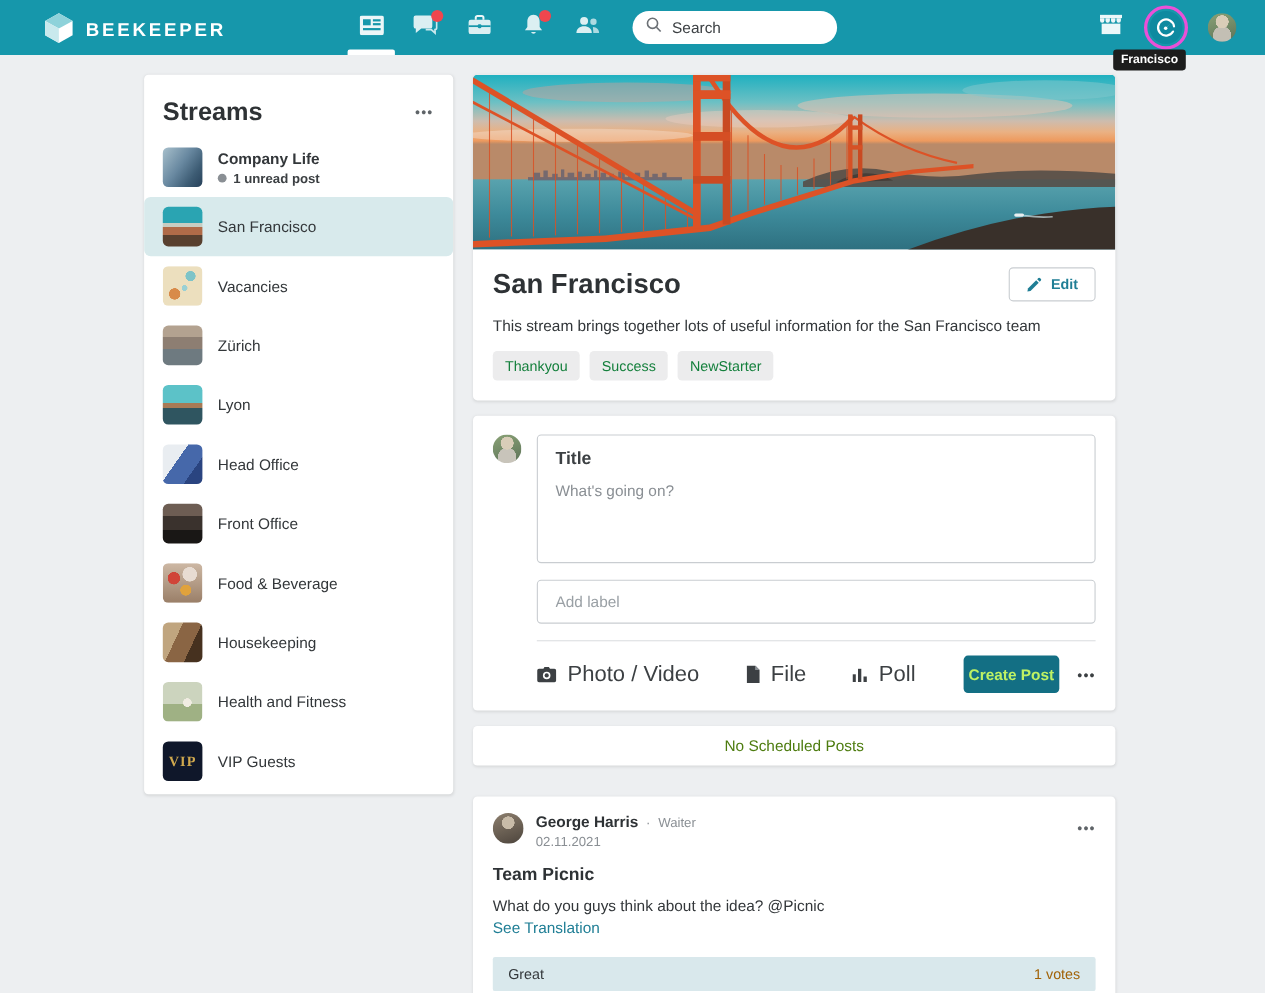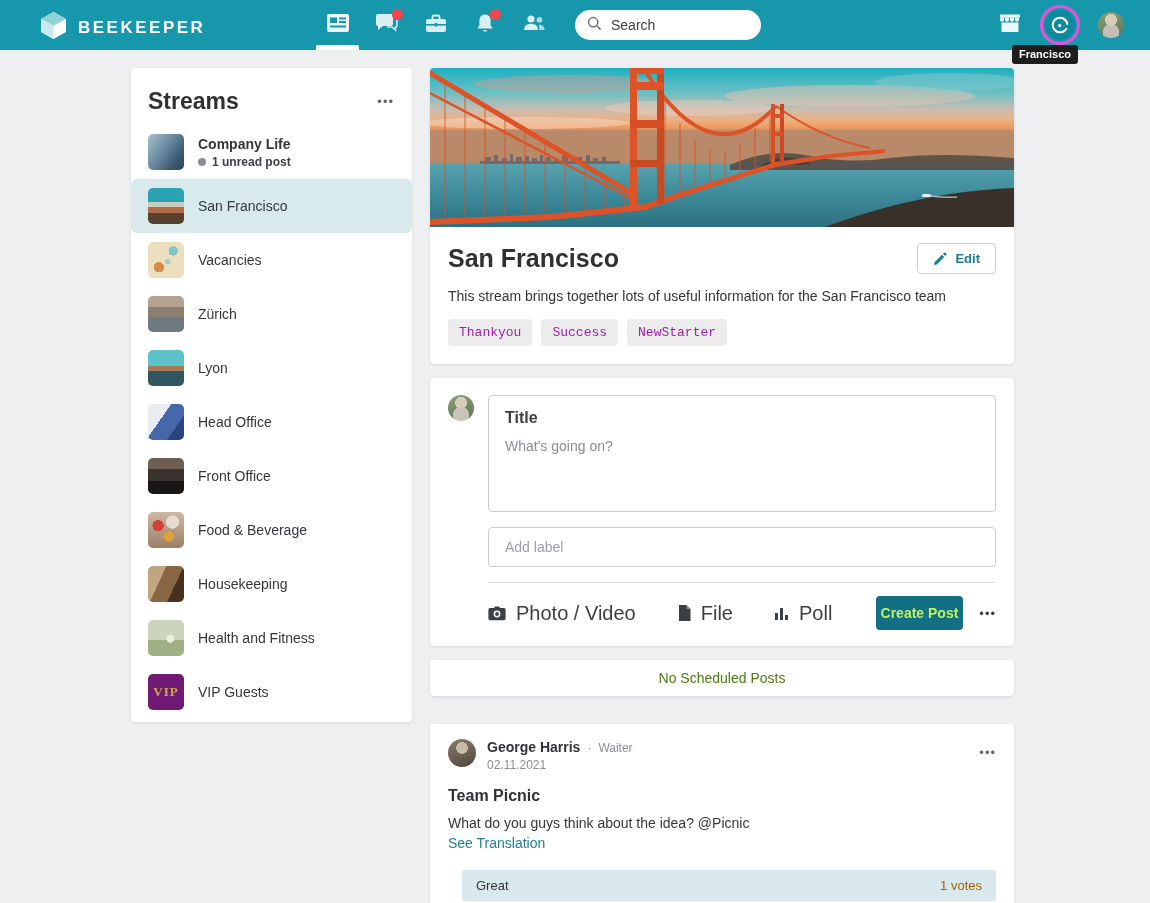--- a/index.html
+++ b/index.html
@@ -94,41 +94,41 @@
   .th-company { background:linear-gradient(125deg,#a8c0cc 0%,#6888a0 45%,#3d5c74 75%,#27415a 100%); }
   .th-sf { background:linear-gradient(180deg,#2aa4b2 0 40%,#c8cdc2 40% 52%,#b06b48 52% 70%,#58402f 70% 100%); }
   .th-vacancies { background:radial-gradient(circle at 30% 70%, #d88b4a 0 14%, rgba(0,0,0,0) 15%),radial-gradient(circle at 70% 25%, #7ec4c8 0 12%, rgba(0,0,0,0) 13%),radial-gradient(circle at 55% 55%, #9ad0d4 0 9%, rgba(0,0,0,0) 10%),#ecdfbe; }
   .th-zurich { background:linear-gradient(180deg,#b3a290 0 30%,#8d7e72 30% 58%,#6e7a80 58% 100%); }
   .th-lyon { background:linear-gradient(180deg,#5cc2c8 0 45%,#a87a56 45% 58%,#2f5560 58% 100%); }
   .th-headoffice { background:linear-gradient(125deg,#e9edf1 0 38%,#4668aa 38% 72%,#2a4480 72% 100%); }
   .th-frontoffice { background:linear-gradient(180deg,#6d5d53 0 30%,#3a322d 30% 65%,#191715 65% 100%); }
   .th-food { background:radial-gradient(circle at 28% 38%, #d04438 0 16%, rgba(0,0,0,0) 17%),radial-gradient(circle at 68% 28%, #e8dcd2 0 18%, rgba(0,0,0,0) 19%),radial-gradient(circle at 58% 68%, #e0a23c 0 15%, rgba(0,0,0,0) 16%),linear-gradient(180deg,#cdb8a4,#9a7f68); }
   .th-housekeeping { background:linear-gradient(115deg,#c0a57f 0 35%,#8a6544 35% 68%,#46311f 68% 100%); }
   .th-health { background:radial-gradient(circle at 62% 52%, #f0ece2 0 13%, rgba(0,0,0,0) 14%),linear-gradient(180deg,#ccd4be 0 55%,#9fb184 55% 100%); }
-  .th-vip { background:#701a75; }
+  .th-vip { background:#0f172a; }
   .th-vip span { color:#cfa84e; font-weight:bold; font-size:13px; letter-spacing:1px; font-family:"Liberation Serif", serif; }
 
   
   .main { position:absolute; left:430px; top:68px; width:584px; display:flex; flex-direction:column; }
   .card { background:#fff; border-radius:4px; box-shadow:0 1px 3px rgba(0,0,0,.1); }
 
   .cover { width:584px; height:159px; border-radius:4px 4px 0 0; overflow:hidden; display:block; }
   .stream-info { padding:16px 18px 18px; }
   .stream-info .title-row { display:flex; align-items:center; justify-content:space-between; }
   .stream-title { font-size:25px; font-weight:bold; color:#2e3235; }
   .edit-btn {
     display:flex; align-items:center; gap:8px; border:1px solid #c9cdd1; border-radius:4px;
     background:#fff; padding:7px 15px; cursor:pointer;
   }
   .edit-btn span { color:#1f7e95; font-size:13px; font-weight:bold; }
   .stream-desc { margin-top:14px; font-size:14px; color:#33373a; }
   .tags { display:flex; gap:9px; margin-top:15px; }
   .tag {
     background:#ececed; border-radius:4px; padding:6px 11px; font-size:13px;
-    color:#a21caf; cursor:pointer;font-family:Liberation Mono, monospace;
+    color:#15803d; cursor:pointer;
   }
 
   
   .composer { margin-top:14px; padding:17px 18px 16px; display:flex; gap:14px; }
   .composer-right { flex:1; }
   .title-box {
     border:1px solid #c9cdd1; border-radius:4px; height:117px; padding:13px 16px; cursor:text;
   }
   .title-box .t-label { font-size:16px; font-weight:bold; color:#3c4043; }
   .title-box .t-ph { font-size:14px; color:#8a8f94; margin-top:11px; }
@@ -171,21 +171,21 @@
   .post-meta { margin-left:11px; flex:1; }
   .post-author-row { display:flex; align-items:baseline; gap:7px; }
   .post-author { font-size:14px; font-weight:bold; color:#2e3235; cursor:pointer; }
   .post-sep { color:#8a8f94; font-size:12px; }
   .post-role { color:#8a8f94; font-size:12px; }
   .post-date { color:#8a8f94; font-size:12px; margin-top:3px; }
   .post-more { color:#5f6468; font-size:13px; letter-spacing:1px; cursor:pointer; padding-top:6px; }
   .post-title { margin-top:15px; font-size:16px; font-weight:bold; color:#2e3235; }
   .post-body { margin-top:10px; font-size:14px; color:#33373a; }
   .see-translation { margin-top:4px; font-size:14px; color:#1f7e95; cursor:pointer; }
-  .poll { margin-top:19px;margin-left:14px; }
+  .poll { margin-top:19px; }
   .poll-option {
     height:31px; background:#d9e8ec; border-radius:2px; display:flex; align-items:center;
     justify-content:space-between; padding:0 14px; cursor:pointer;
   }
   .poll-option .p-label { font-size:13px; color:#33373a; }
   .poll-option .p-votes { font-size:13px; color:#a16207; }
 </style>
 </head>
 <body>
 

